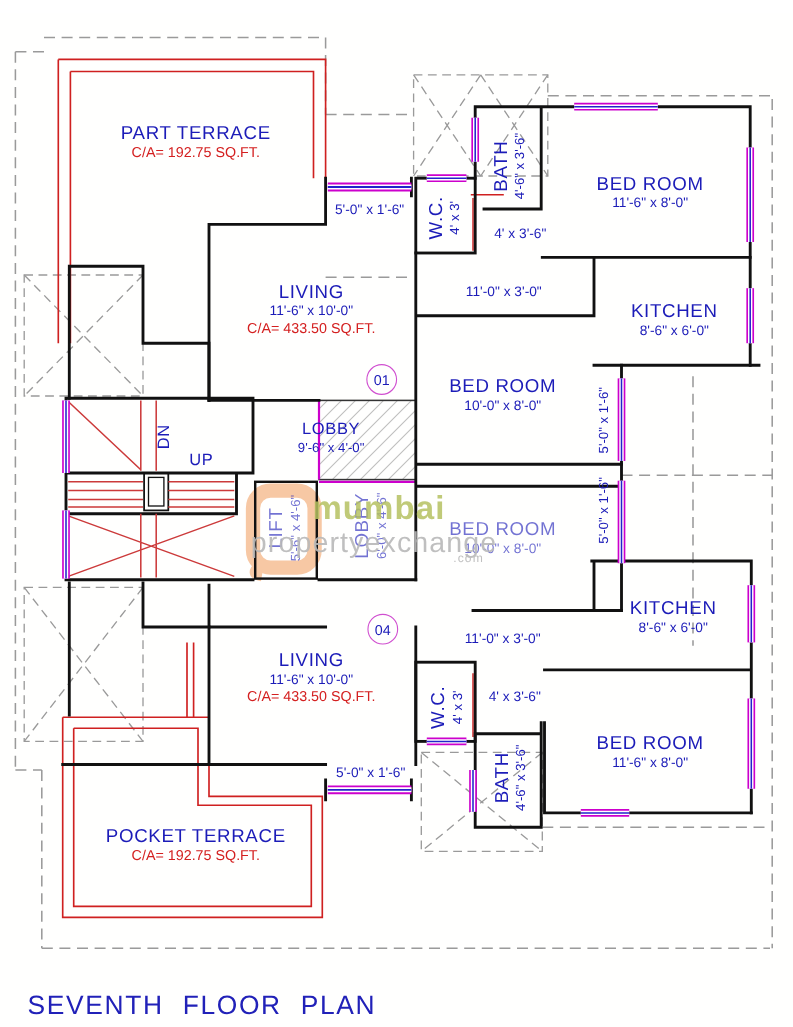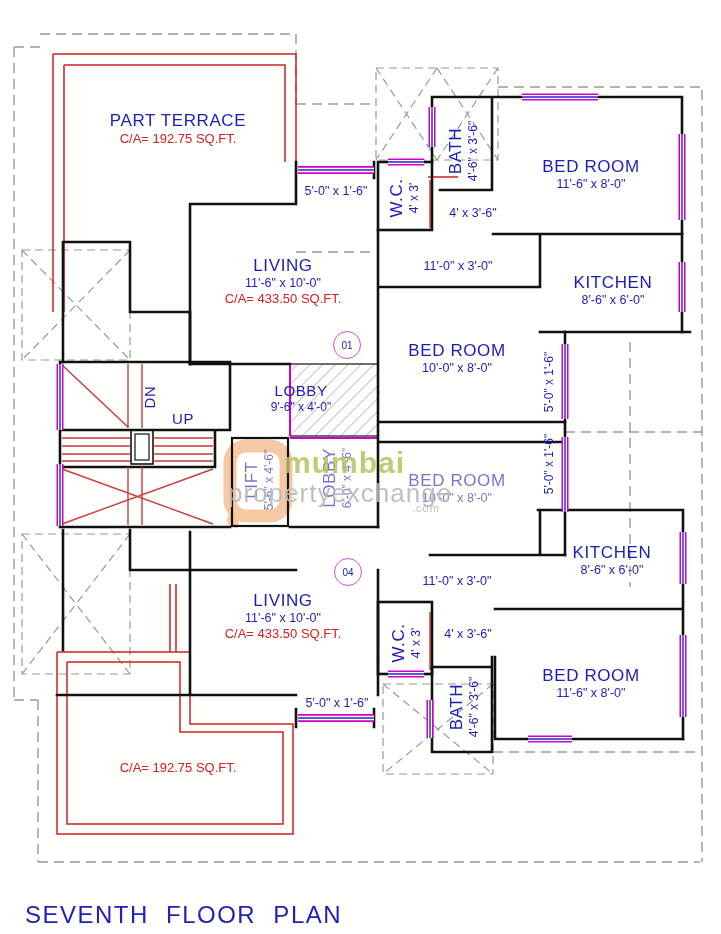--- a/index.html
+++ b/index.html
@@ -14,21 +14,21 @@
   .lbl{position:absolute;transform:translate(-50%,-50%);text-align:center;color:var(--blue);
        line-height:1.2;white-space:nowrap;z-index:5;}
   .lbl.v{transform:translate(-50%,-50%) rotate(-90deg);}
   .nm{font-size:15px;letter-spacing:.6px;}
   .nm.big{font-size:17px;}
   .dm{font-size:12px;}
   .dm.w{font-size:12.5px;}
   .ar{color:var(--red);font-size:13px;}
   .faded{opacity:.62;}
   .circle{position:absolute;transform:translate(-50%,-50%);width:26px;height:26px;border:1.6px solid var(--circ);
-          border-radius:50%;color:var(--blue);font-size:10px;display:flex;align-items:center;justify-content:center;z-index:5;}
+          border-radius:50%;color:var(--blue);font-size:13px;display:flex;align-items:center;justify-content:center;z-index:5;}
   .title{position:absolute;left:25px;top:889px;color:#2121b8;font-size:24px;letter-spacing:1.5px;word-spacing:9px;
          border-bottom:1.6px solid #2121b8;padding-bottom:6px;z-index:5;}
   .wm{position:absolute;z-index:6;pointer-events:none;letter-spacing:1px;}
   .wm1{left:284px;top:434px;font-size:30px;font-weight:bold;color:var(--wmo);opacity:.85;}
   .wm2{left:228px;top:466px;font-size:26px;color:var(--wmg);opacity:.9;}
   .wm3{left:412px;top:490px;font-size:11px;color:#c0c0c0;}
 </style>
 </head>
 <body>
 
@@ -269,20 +269,21 @@
 </div>
 
 <div class="lbl" style="left:591px;top:672px">
   <div class="nm big">BED ROOM</div>
   <div class="dm w">11'-6" x 8'-0"</div>
 </div>
 
 <div class="lbl dm w" style="left:337px;top:691px">5'-0" x 1'-6"</div>
 
 <div class="lbl" style="left:178px;top:756px">
+  <div class="nm big">POCKET TERRACE</div>
   <div class="ar">C/A= 192.75 SQ.FT.</div>
 </div>
 
 <div class="wm wm2">propertyexchange</div>
 <div class="wm wm1">mumbai</div>
 <div class="wm wm3">.com</div>
 
 <div class="title">SEVENTH  FLOOR  PLAN</div>
 
 </div>

